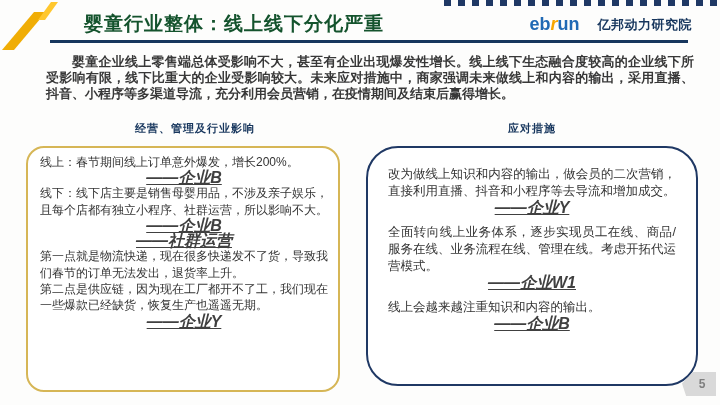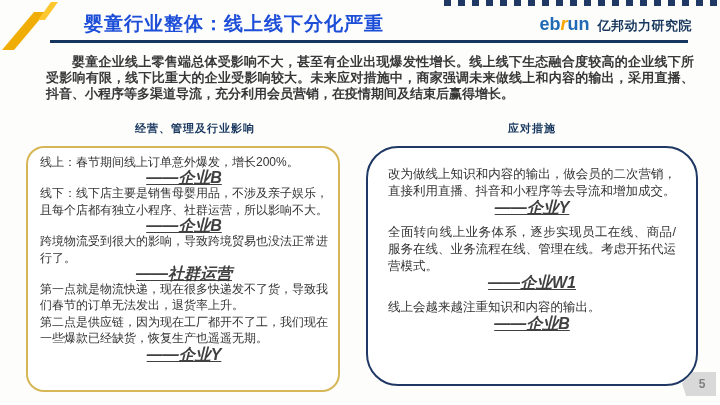--- a/index.html
+++ b/index.html
@@ -11,26 +11,26 @@
   
   .top-ticks{
     position:absolute;left:444px;top:0;width:276px;height:6px;
     background:repeating-linear-gradient(to right,#1F3864 0,#1F3864 7px,transparent 7px,transparent 14px);
   }
   
   .slash-svg{position:absolute;left:2px;top:0;width:60px;height:54px;}
   
   .page-title{
     position:absolute;left:84px;top:11px;margin:0;
-    font-size:19px;font-weight:bold;color:#1d4ed8;letter-spacing:1px;white-space:nowrap;
+    font-size:19px;font-weight:bold;color:#14532d;letter-spacing:1px;white-space:nowrap;
   }
-  .logo{position:absolute;right:28px;top:14px;display:flex;align-items:flex-end;white-space:nowrap;}
+  .logo{position:absolute;right:28px;top:14px;display:flex;align-items:center;white-space:nowrap;}
   .logo .lb{font-size:18px;font-weight:bold;color:#2069B4;letter-spacing:0;}
   .logo .lo{font-size:18px;font-weight:bold;color:#F7A600;font-style:italic;}
-  .logo .lc{font-size:13px;font-weight:bold;color:#17365D;margin-left:8px;letter-spacing:0.5px;}
+  .logo .lc{font-size:13px;font-weight:bold;color:#17365D;margin-left:18px;letter-spacing:0.5px;}
   .divider{position:absolute;left:50px;top:40px;width:638px;height:3px;background:#17365D;}
   
   .intro{
     position:absolute;left:46px;top:54px;width:648px;margin:0;
     font-size:13px;line-height:16px;font-weight:600;color:#383838;
     text-indent:26px;text-align:justify;
   }
   
   .col-header{
     position:absolute;top:121px;font-size:11px;font-weight:bold;color:#17365D;
@@ -95,21 +95,20 @@
   <div class="box left-box">
     <div class="quote">
       <div class="quote-text">线上：春节期间线上订单意外爆发，增长200%。</div>
       <div class="quote-source">——企业B</div>
     </div>
     <div class="quote">
       <div class="quote-text">线下：线下店主要是销售母婴用品，不涉及亲子娱乐，且每个店都有独立小程序、社群运营，所以影响不大。</div>
       <div class="quote-source">——企业B</div>
     </div>
     <div class="quote">
-      <div class="quote-text">跨境物流受到很大的影响，导致跨境贸易也没法正常进行了。</div>
       <div class="quote-source">——社群运营</div>
     </div>
     <div class="quote">
       <div class="quote-text">第一点就是物流快递，现在很多快递发不了货，导致我们春节的订单无法发出，退货率上升。
 第二点是供应链，因为现在工厂都开不了工，我们现在一些爆款已经缺货，恢复生产也遥遥无期。</div>
       <div class="quote-source">——企业Y</div>
     </div>
   </div>
 
   <div class="box right-box">

